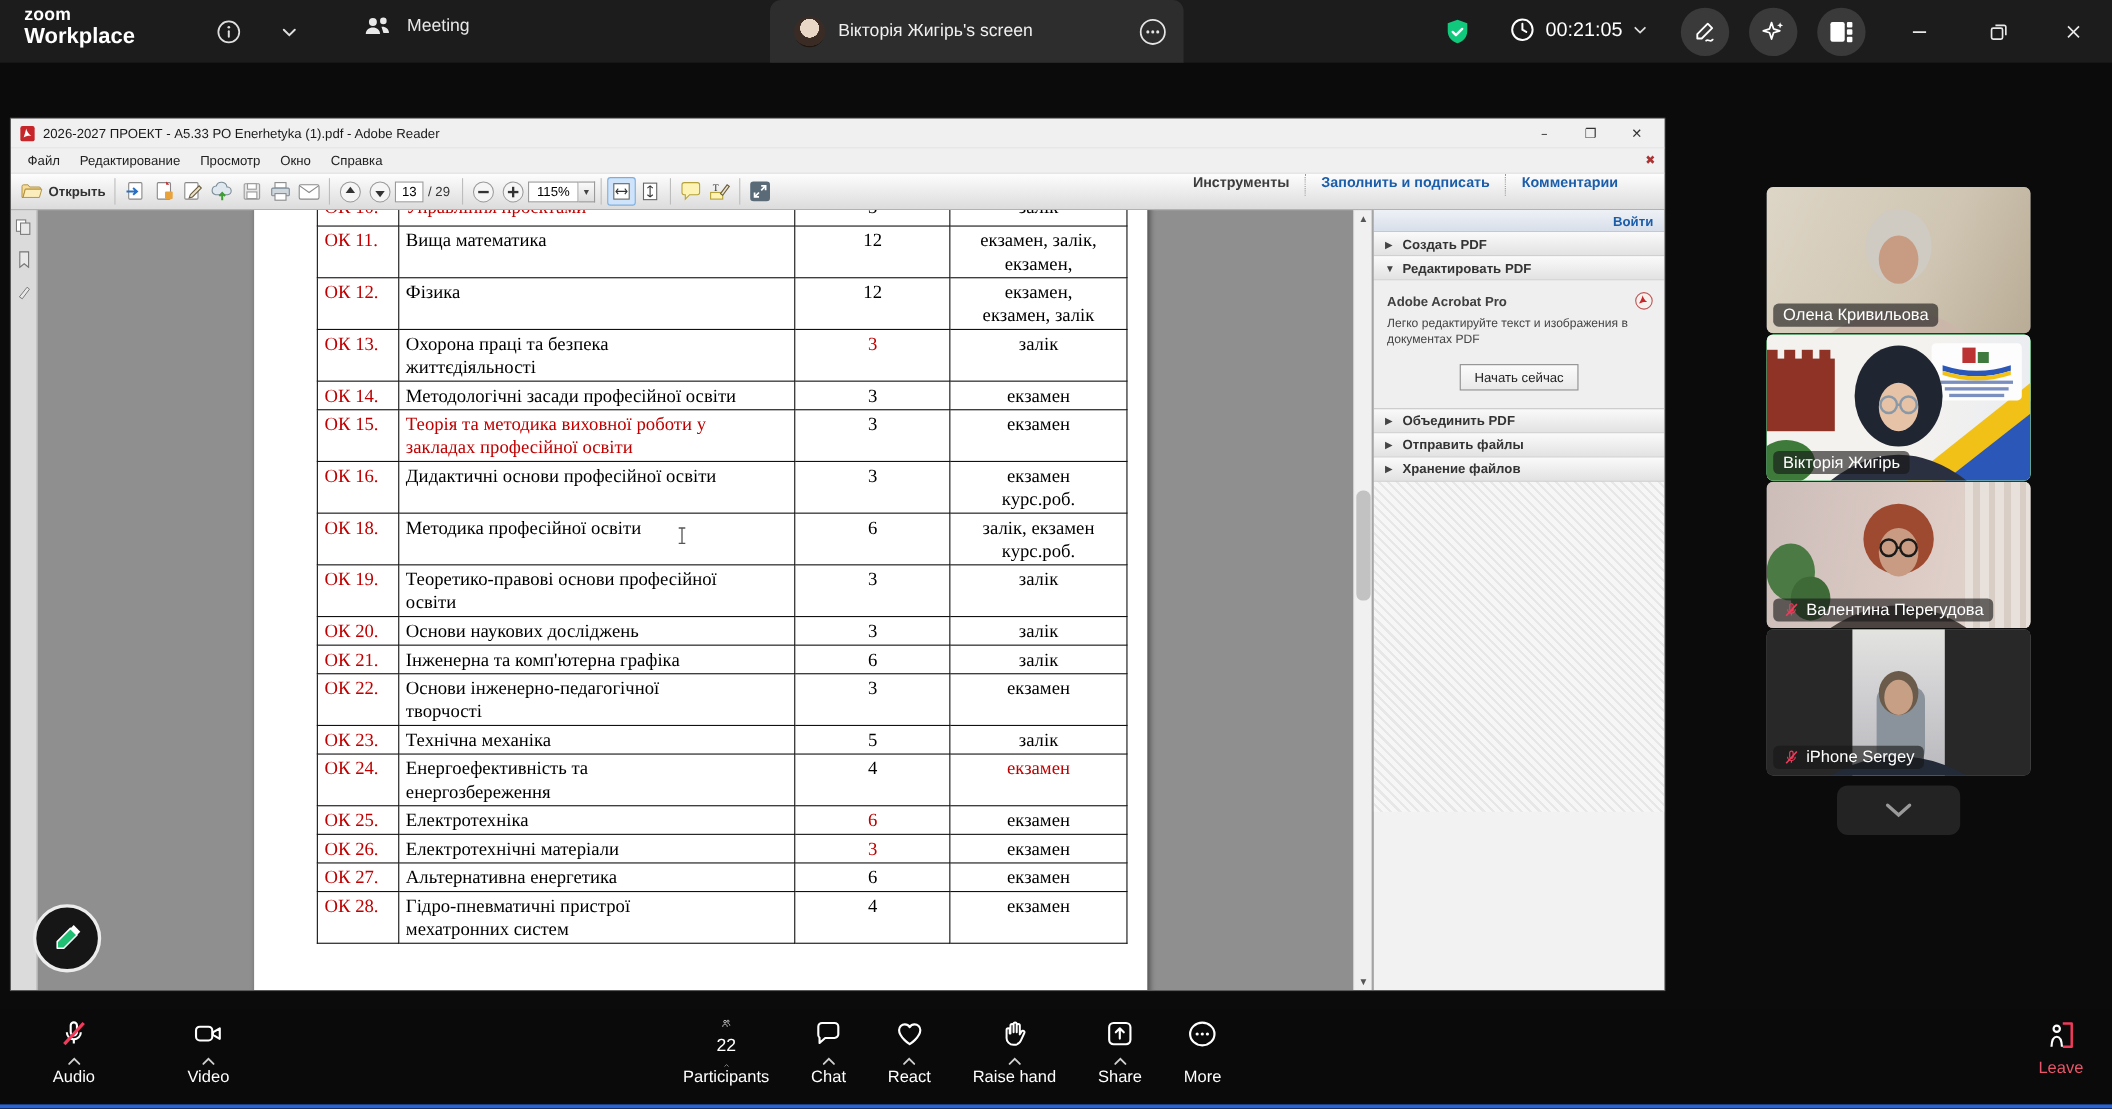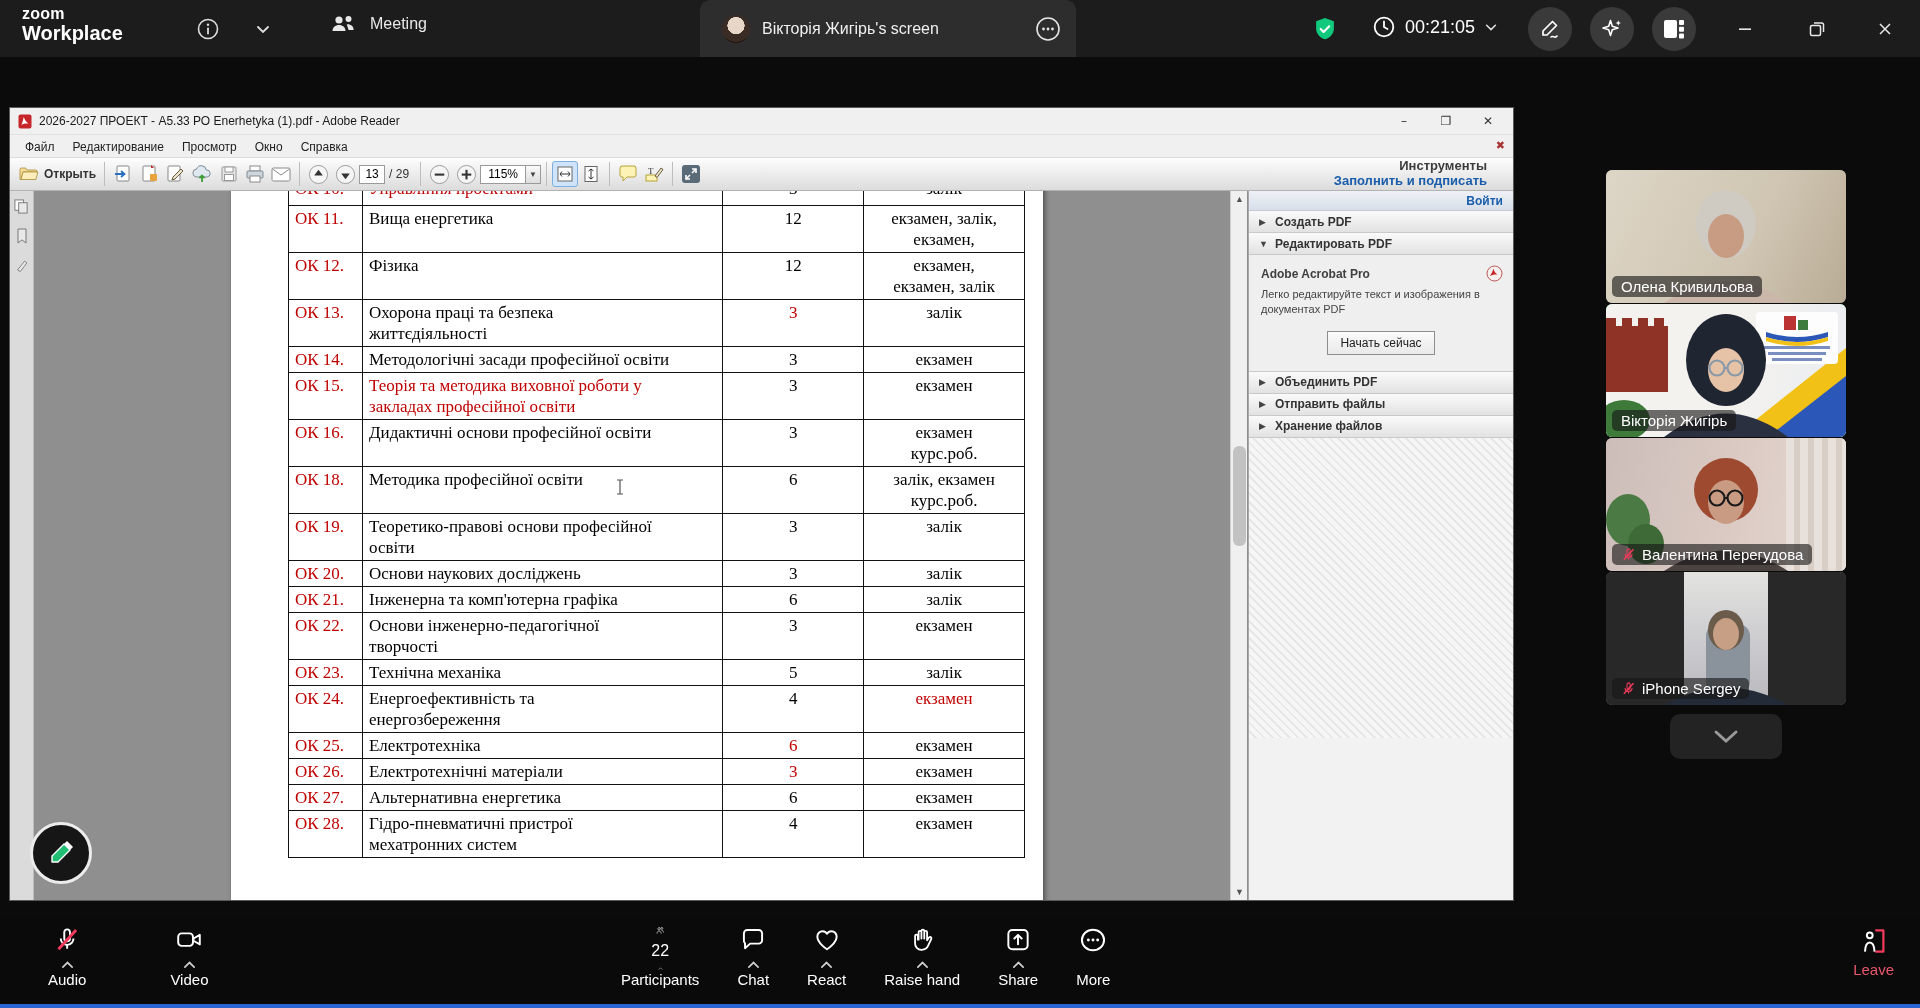--- a/index.html
+++ b/index.html
@@ -39,21 +39,21 @@
   .menu-item { font-size:12px; color:#222; padding:3px 9px; cursor:pointer; }
   #menubar-close { position:absolute; right:8px; top:4px; font-size:11px; color:#a33; cursor:pointer; }
   #pdf-toolbar { position:relative; height:33px; background:linear-gradient(#fdfdfd,#dcdcdc); border-bottom:1px solid #b2b2b2; display:flex; align-items:center; padding-left:6px; }
   .tsep { width:1px; height:24px; background:#bdbdbd; margin:0 5px; }
   .tbtn { height:26px; min-width:26px; display:flex; align-items:center; justify-content:center; border-radius:3px; cursor:pointer; padding:0 3px; }
   #open-btn { display:flex; align-items:center; gap:5px; font-size:12px; font-weight:700; color:#333; }
   #page-box { width:26px; height:19px; font-size:12px; text-align:center; border:1px solid #9a9a9a; background:#fff; }
   #page-total { font-size:12px; color:#333; margin:0 6px 0 4px; }
   #zoom-box { width:46px; height:19px; font-size:12px; text-align:center; border:1px solid #9a9a9a; background:#fff; }
   #zoom-drop { width:15px; height:19px; border:1px solid #9a9a9a; border-left:none; background:linear-gradient(#fafafa,#ddd); display:flex; align-items:center; justify-content:center; font-size:8px; color:#444; cursor:pointer; }
-  #toolbar-right { position:absolute; right:12px; top:0; height:33px; display:flex; align-items:flex-end;flex-direction:column; }
+  #toolbar-right { position:absolute; right:28px; top:0; height:33px; display:flex; align-items:flex-start; }
   .tr-label { font-size:13px; font-weight:700; padding:0 14px; cursor:pointer; }
   .tr-label.dark { color:#3c3c3c; }
   .tr-label.blue { color:#1a5dab; }
   .tr-sep { width:1px; height:20px; border-left:1px dotted #9a9a9a; }
 
   #pdf-body { position:relative; height:709px; background:#8f8f8f; overflow:hidden; }
   #nav-strip { position:absolute; left:0; top:0; width:24px; height:709px; background:#dbdbdb; border-right:1px solid #bdbdbd; display:flex; flex-direction:column; align-items:center; padding-top:8px; gap:14px; }
   #doc-area { position:absolute; left:25px; top:0; width:1194px; height:709px; overflow:hidden; }
   #pdf-page { position:absolute; left:196px; top:-16px; width:812px; height:780px; background:#fff; box-shadow:2px 2px 5px rgba(0,0,0,.45); }
   #course-table { position:absolute; left:57px; top:0; width:737px; border-collapse:collapse; font-family:"Liberation Serif", serif; font-size:17px; color:#000; }
@@ -373,21 +373,21 @@
           <table id="course-table">
               <tbody id="table-body">
                 <tr class="strike partial">
                   <td class="code red">ОК 10.</td>
                   <td class="name red">Управління проектами</td>
                   <td class="credits">3</td>
                   <td class="exam">залік</td>
                 </tr>
                 <tr>
                   <td class="code red">ОК 11.</td>
-                  <td class="name">Вища енергетика</td>
+                  <td class="name">Вища математика</td>
                   <td class="credits">12</td>
                   <td class="exam">екзамен, залік,<br>екзамен,</td>
                 </tr>
                 <tr>
                   <td class="code red">ОК 12.</td>
                   <td class="name">Фізика</td>
                   <td class="credits">12</td>
                   <td class="exam">екзамен,<br>екзамен, залік</td>
                 </tr>
                 <tr>

